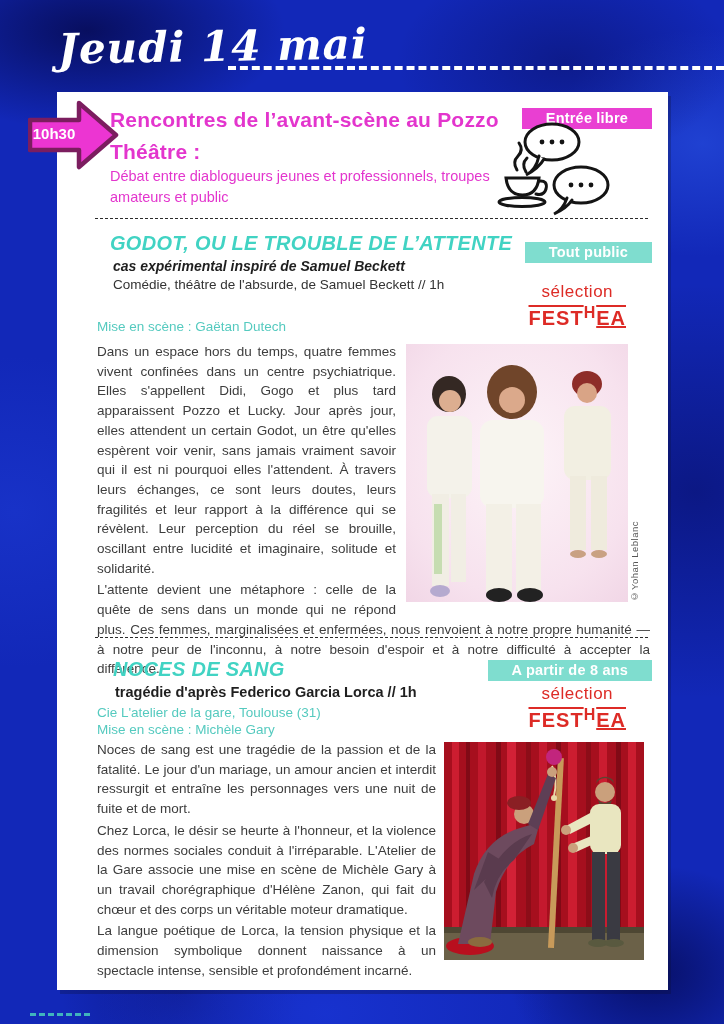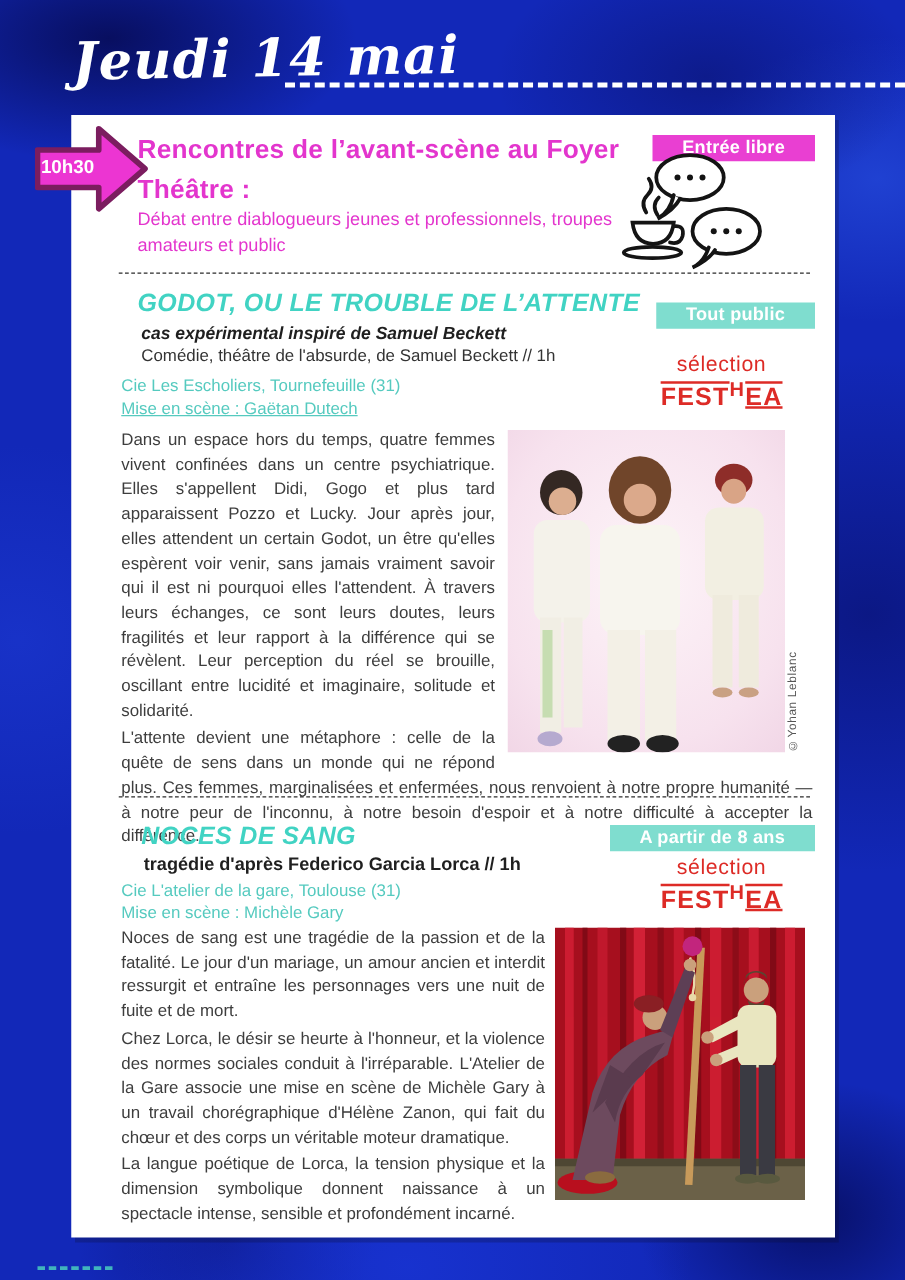--- a/index.html
+++ b/index.html
@@ -93,21 +93,21 @@
 <body>
 
 <div class="page">
 
   <div class="date-header">Jeudi 14 mai</div>
   <div class="header-dashes"></div>
   <div class="footer-dashes"></div>
 
   <div class="card">
 
-    <div class="title-magenta" style="left:53px; top:12px; width:455px;">Rencontres de l’avant-scène au Foyer Théâtre :</div>
+    <div class="title-magenta" style="left:53px; top:12px; width:455px;">Rencontres de l’avant-scène au Pozzo Théâtre :</div>
     <div class="badge magenta" style="right:16px; top:16px;">Entrée libre</div>
     <div class="desc-magenta" style="left:53px; top:74px; width:385px;">Débat entre diablogueurs jeunes et professionnels, troupes amateurs et public</div>
 
     <div class="icon-chat-coffee" style="left:432px; top:26px;">
       <svg width="122" height="100" viewBox="0 0 122 100" fill="none" stroke="#141414" stroke-width="3" stroke-linecap="round">
         <ellipse cx="63" cy="24" rx="27" ry="18" fill="#fff"></ellipse>
         <path d="M50,38 Q47,52 37,57 Q50,50 55,41" fill="#fff"></path>
         <circle cx="53" cy="24" r="2.4" fill="#141414" stroke="none"></circle>
         <circle cx="63" cy="24" r="2.4" fill="#141414" stroke="none"></circle>
         <circle cx="73" cy="24" r="2.4" fill="#141414" stroke="none"></circle>
@@ -123,22 +123,21 @@
         <ellipse cx="33" cy="84" rx="23" ry="4.5" fill="#fff"></ellipse>
       </svg>
     </div>
 
     <div class="sep" style="top:126px;"></div>
 
     <div class="title-teal" style="left:53px; top:140px; width:470px;">GODOT, OU LE TROUBLE DE L’ATTENTE</div>
     <div class="badge teal" style="right:16px; top:150px;">Tout public</div>
     <div class="subtitle" style="left:56px; top:166px;">cas expérimental inspiré de Samuel Beckett</div>
     <div class="genre" style="left:56px; top:185px;">Comédie, théâtre de l'absurde, de Samuel Beckett // 1h</div>
-    <div class="company-line" style="left:40px; top:208px;">Cie Les Escholiers, Tournefeuille (31)</div>
-    <div class="company-line" style="left:40px; top:226px;text-decoration:underline;">Mise en scène : Gaëtan Dutech</div>
+    <div class="company-line" style="left:40px; top:226px;">Mise en scène : Gaëtan Dutech</div>
 
     <div class="selection-block" style="right:42px; top:190px;">
       <span class="selection-label">sélection</span>
       <span class="festhea"><span class="f-fest">FEST</span><span class="f-h">H</span><span class="f-ea">EA</span></span>
     </div>
 
     <div class="body-text" style="left:40px; top:250px;">
       <div class="photo-float" style="width:244px; height:260px; margin:0 0 6px 10px;">
         <span class="photo-frame">
           <svg width="222" height="258" viewBox="0 0 222 258">

